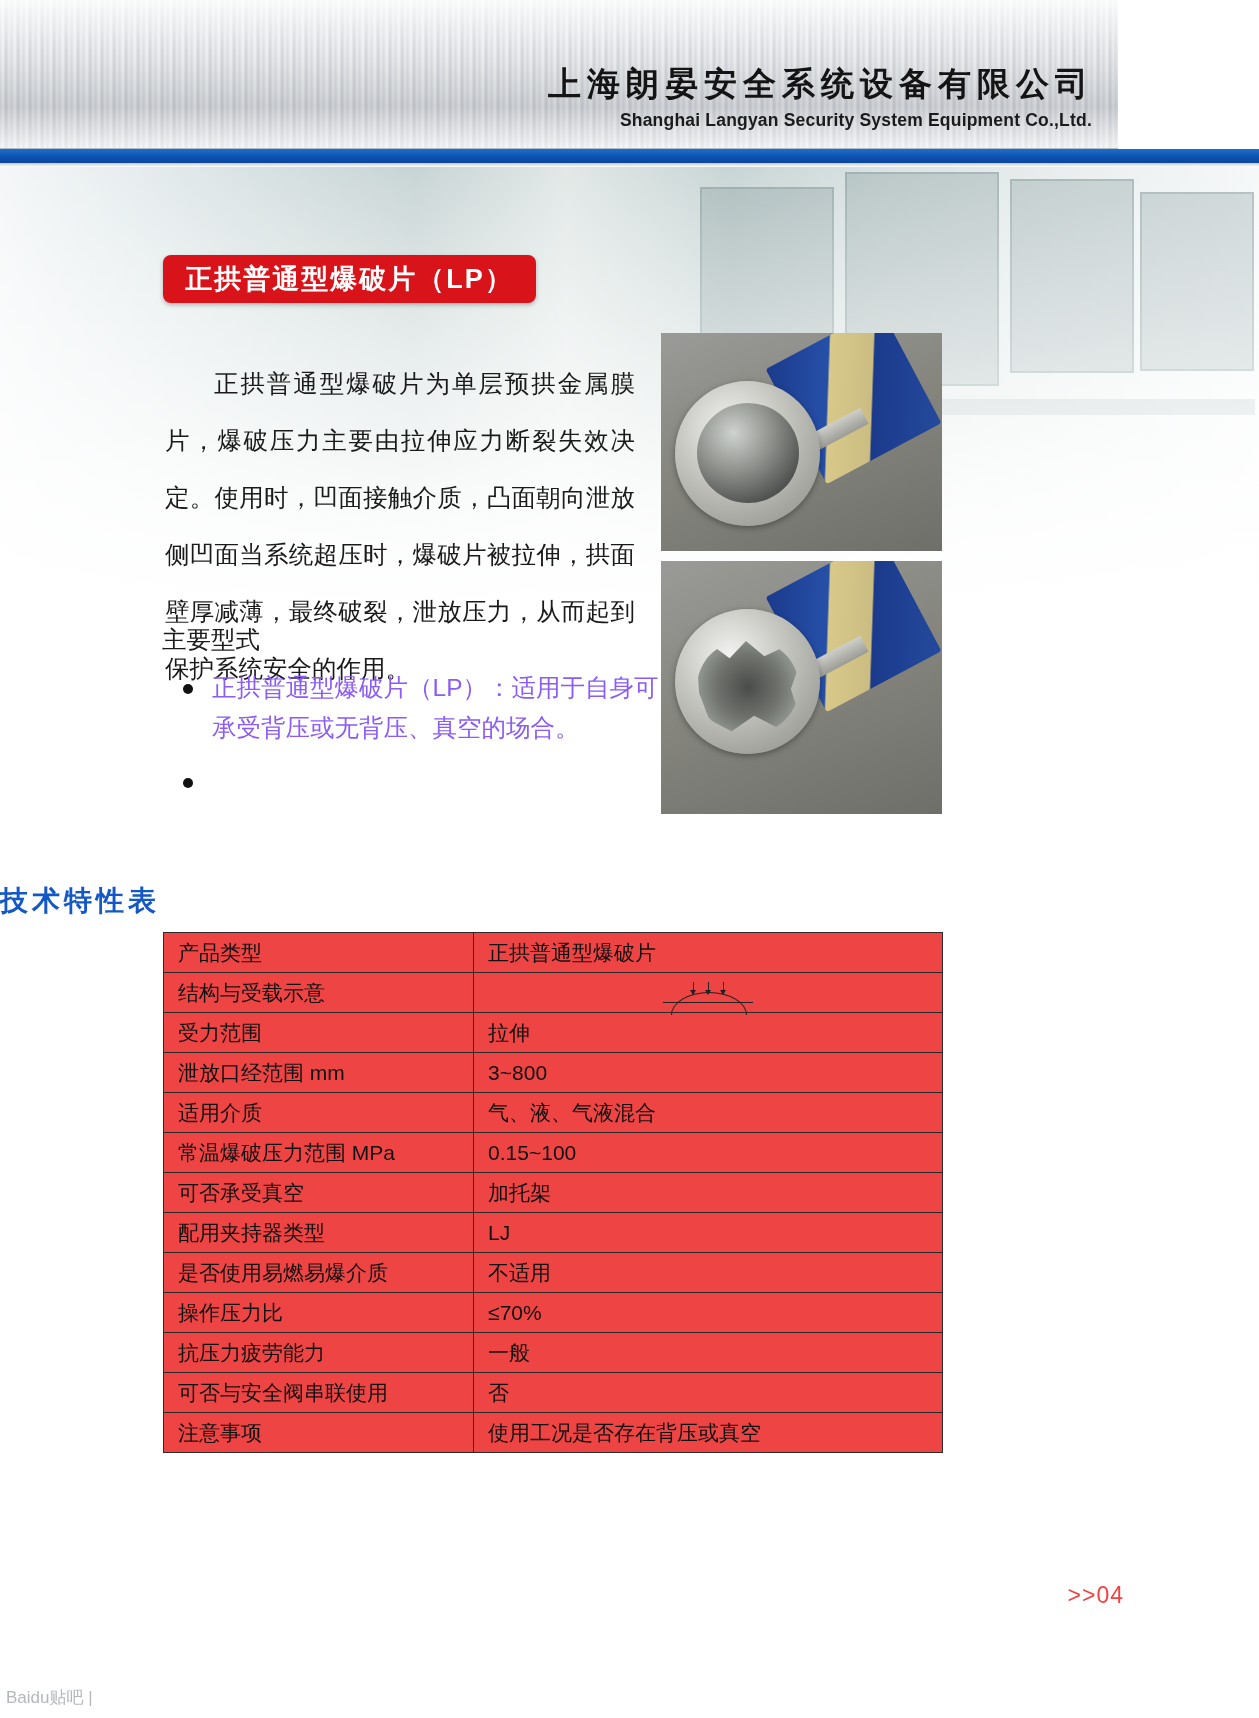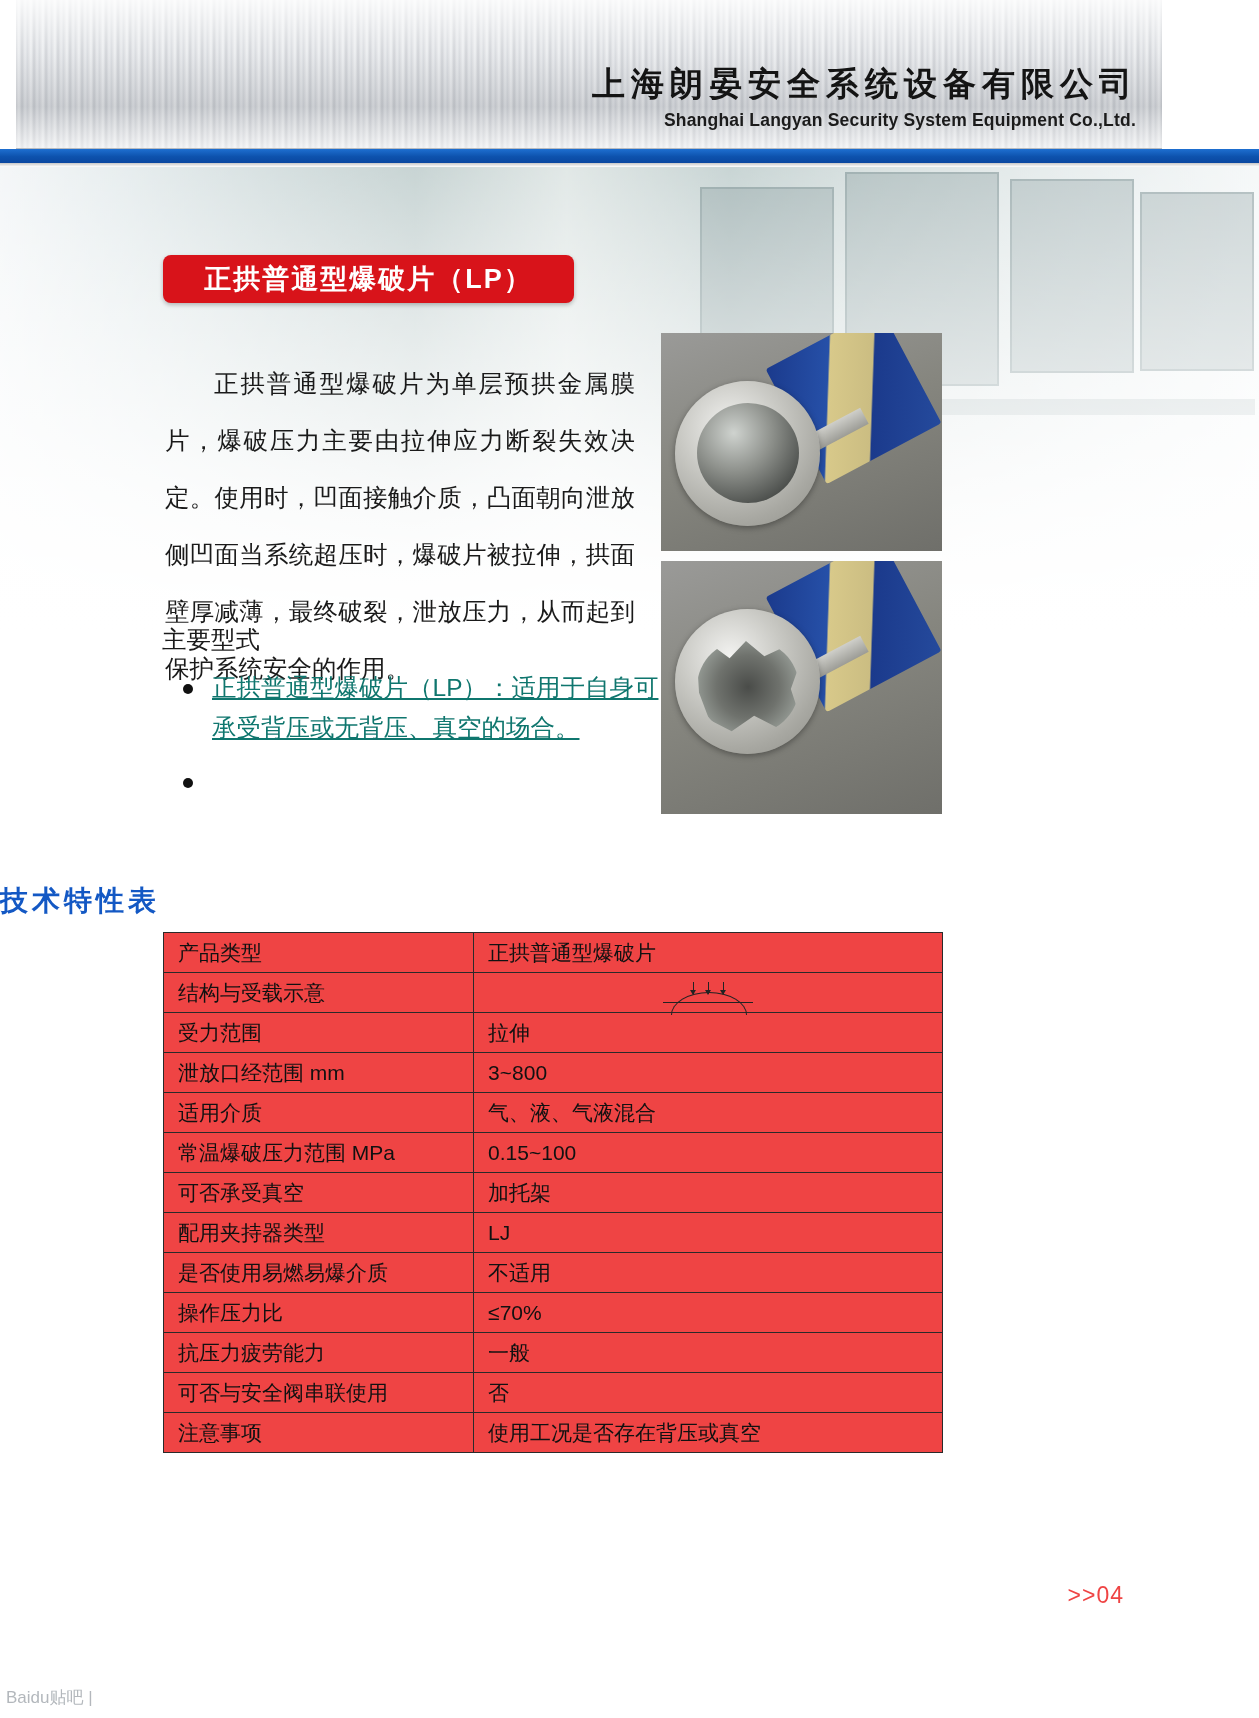--- a/index.html
+++ b/index.html
@@ -11,28 +11,27 @@
     height: 1718px;
     background: #ffffff;
     font-family: "Liberation Sans", sans-serif;
     position: relative;
     overflow: hidden;
   }
 
   
   .header {
     position: absolute;
-    left: 16px; top: 0;
+    left: 0; top: 0;
     width: 1118px;
     height: 148px;
     background:
       repeating-linear-gradient(90deg,
         #d8dade 0px, #eef0f2 3px, #c9ccd1 6px, #e7e9ec 9px, #d2d5da 12px);
     border-bottom: 1px solid #b7bbc0;
-    padding-left: 28px;
   }
   .header::after {
     content: "";
     position: absolute;
     left: 0; top: 0;
     width: 100%;
     height: 100%;
     background: linear-gradient(180deg, rgba(255,255,255,0.85) 0%, rgba(255,255,255,0.15) 35%, rgba(120,125,132,0.22) 72%, rgba(255,255,255,0.55) 100%);
     pointer-events: none;
   }
@@ -103,21 +102,21 @@
     position: absolute;
     inset: 0;
     background: linear-gradient(180deg, rgba(255,255,255,0.25) 0%, rgba(255,255,255,0.72) 62%, #ffffff 100%);
   }
 
   
   .title-pill {
     position: absolute;
     left: 163px;
     top: 255px;
-    width: 411px;
+    width: 373px;
     height: 48px;
     background: #d8131a;
     border-radius: 8px;
     box-shadow: 0 2px 4px rgba(0,0,0,0.25);
   }
   .title-pill span {
     display: block;
     color: #ffffff;
     font-size: 27px;
     font-weight: bold;
@@ -204,22 +203,21 @@
     left: 175px;
     top: 668px;
     width: 790px;
   }
   .bullet {
     position: relative;
     padding-left: 37px;
     margin-bottom: 14px;
     font-size: 24.5px;
     line-height: 40px;
-    color: #0f766e;
-    text-decoration: underline;
+    color: #8b5cf6;
   }
   .bullet .dot {
     position: absolute;
     left: 8px;
     top: 16px;
     width: 10px;
     height: 10px;
     border-radius: 50%;
     background: #111;
   }

